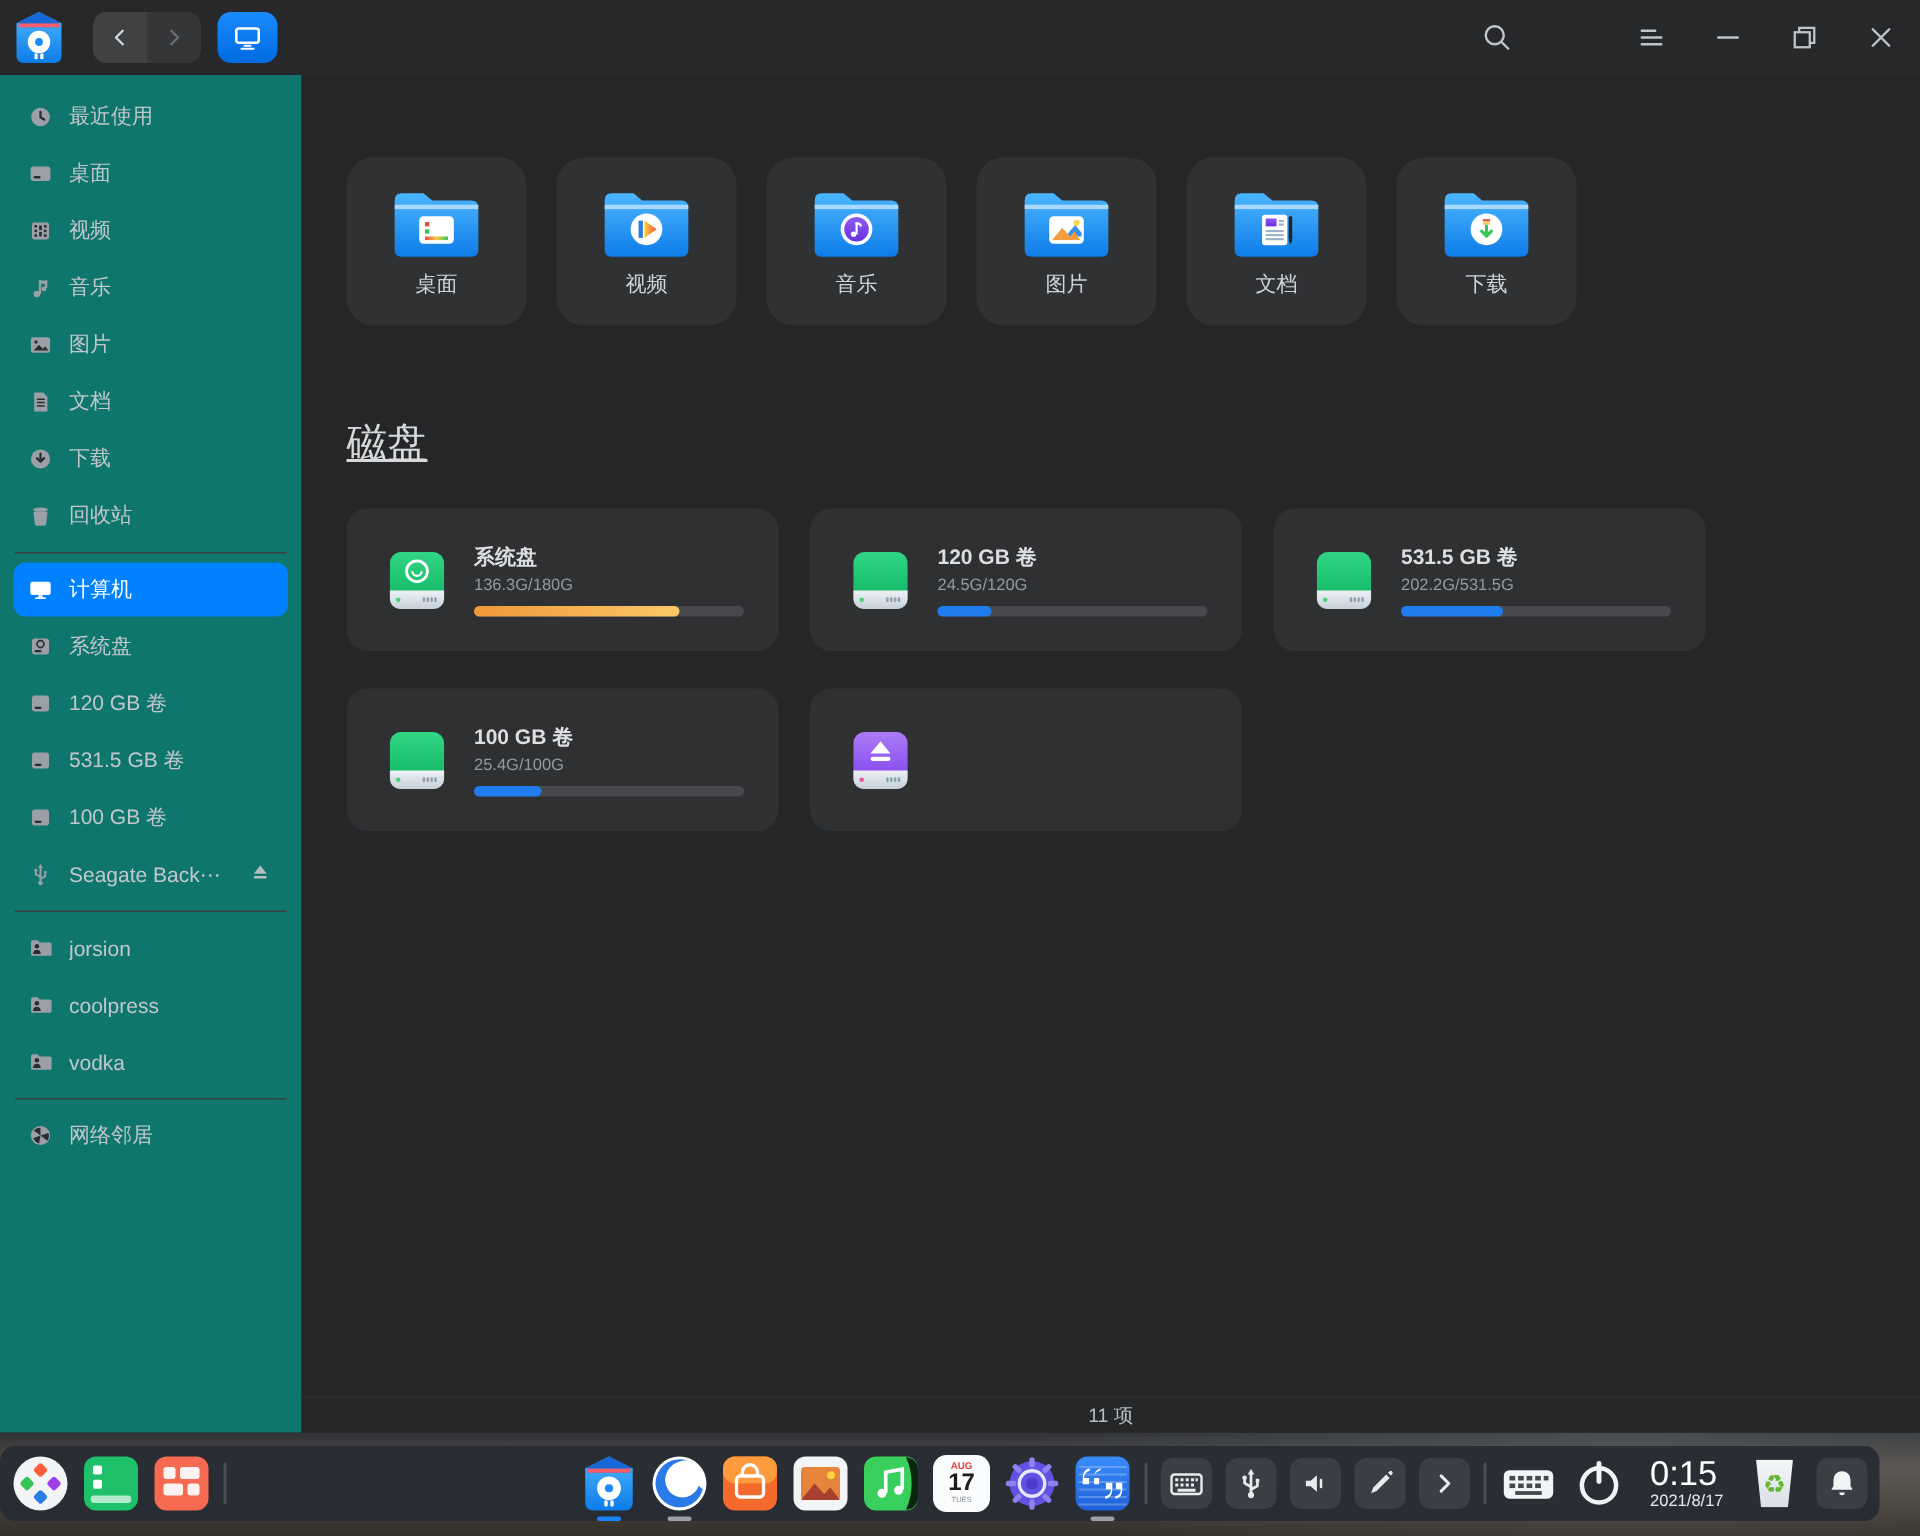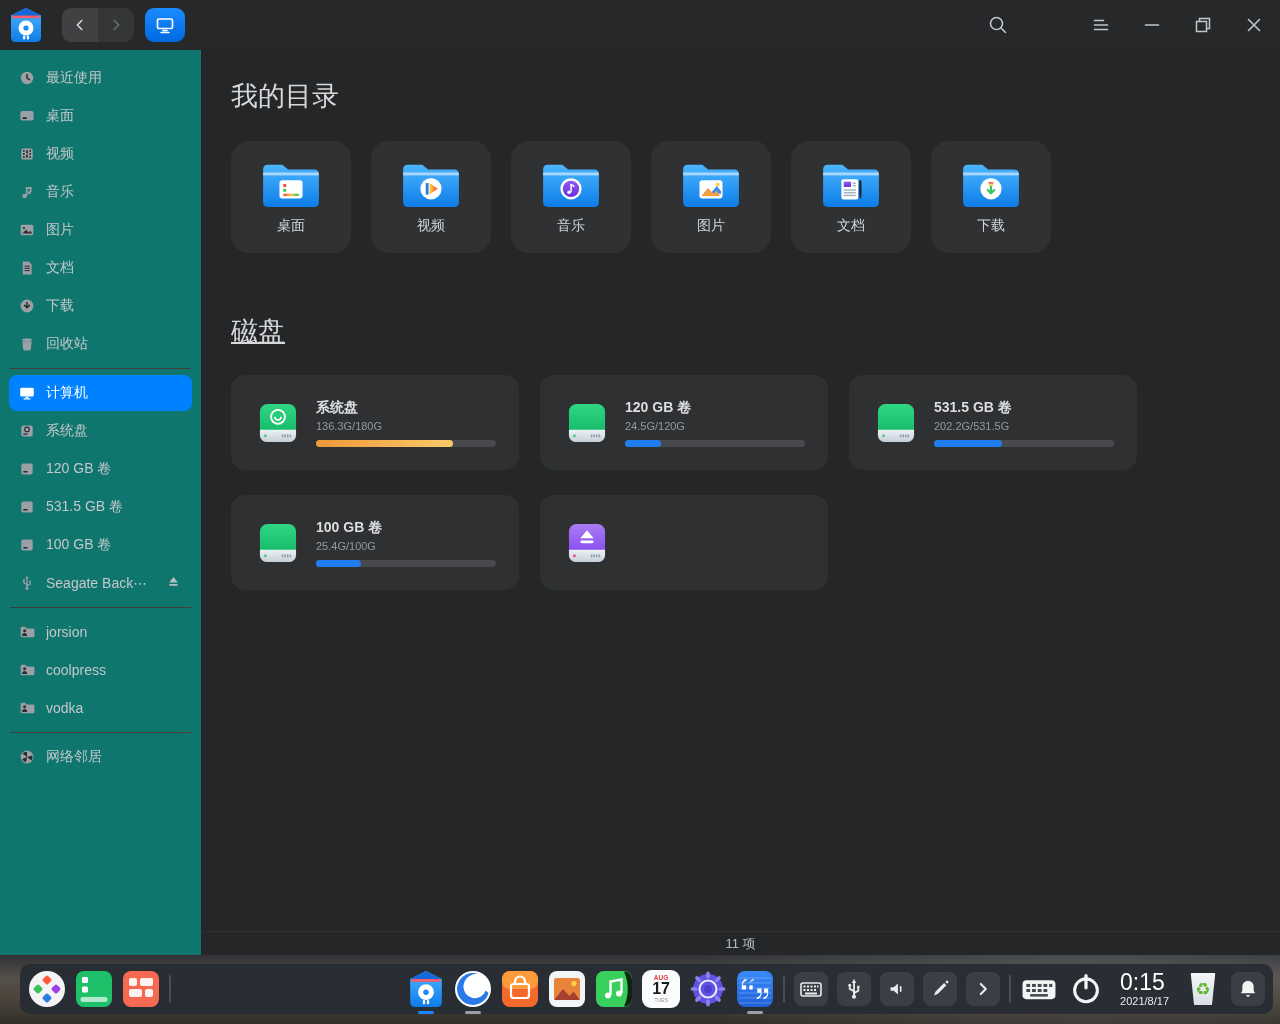--- a/index.html
+++ b/index.html
@@ -51,21 +51,21 @@
   .disk-info { flex:1; min-width:0; }
   .disk-name { font-size:14px; font-weight:700; color:#dcdee0; margin-bottom:3px; white-space:nowrap; }
   .disk-usage { font-size:11px; color:#95999d; margin-bottom:8px; }
   .bar { height:7px; width:180px; background:#47494c; border-radius:4px; }
   .bar i { display:block; height:7px; border-radius:4px; }
   .fill-orange i { background:linear-gradient(90deg,#ef9839,#fbc969); }
   .fill-blue i { background:#1f7df0; }
   .statusbar { position:absolute; left:0; right:0; bottom:0; height:24px; border-top:1px solid rgba(255,255,255,.045);
     display:flex; align-items:center; justify-content:center; font-size:13px; color:#b9bdc0; }
   
-  .dock { position:absolute; left:20px; top:964px; width:1253px; height:50px;
+  .dock { position:absolute; left:0; top:964px; width:1253px; height:50px;
     background:rgba(40,44,51,.96); border-radius:10px; display:flex; align-items:center; padding:0 8px; gap:9px; }
   .dk { width:38px; height:38px; border-radius:9px; position:relative; flex:none; cursor:pointer; display:flex; align-items:center; justify-content:center; }
   .dk svg { width:38px; height:38px; }
   .ind { position:absolute; left:50%; transform:translateX(-50%); bottom:-6px; width:16px; height:3px; border-radius:2px; background:#9aa0a6; }
   .ind.blue { background:#1a84ff; }
   .dock-sep { width:2px; height:28px; border-radius:1px; background:rgba(255,255,255,.16); flex:none; }
   .dock-spacer { flex:1; }
   .tray { width:34px; height:34px; border-radius:8px; background:#3b3f45; display:flex; align-items:center; justify-content:center; color:#e9ebed; flex:none; cursor:pointer; }
   .plain { background:transparent; }
   .clock { color:#fff; text-align:left; line-height:1.02; flex:none; cursor:default; padding:0 6px; }
@@ -390,21 +390,20 @@
         <div class="side-sep"></div>
         <div class="side-item">
             <span class="sicon"><svg viewBox="0 0 16 16" width="16" height="16">
                 <use href="#i-net"></use>
               </svg></span>
             <span class="slabel">网络邻居</span>
           </div>
       </aside>
 
       <main class="content">
-        <h1 class="sec-title">我的目录</h1>
 
         <div class="folder-row">
           <div class="folder-card">
             <svg viewBox="0 0 64 52">
                 <path d="M3 10q0-5 5-5h15l6 5h27q5 0 5 5v29q0 5-5 5H8q-5 0-5-5Z" fill="url(#gf)"></path>
                 <rect x="3" y="13" width="58" height="3" fill="rgba(255,255,255,.55)"></rect>
                 <rect x="20" y="21" width="24" height="19" rx="3" fill="#fff"></rect>
                 <rect x="24" y="25" width="3" height="3" fill="#e84c3d"></rect>
                 <rect x="24" y="30" width="3" height="3" fill="#35c558"></rect>
                 <rect x="24" y="35" width="16" height="2.5" fill="url(#grb)"></rect>

